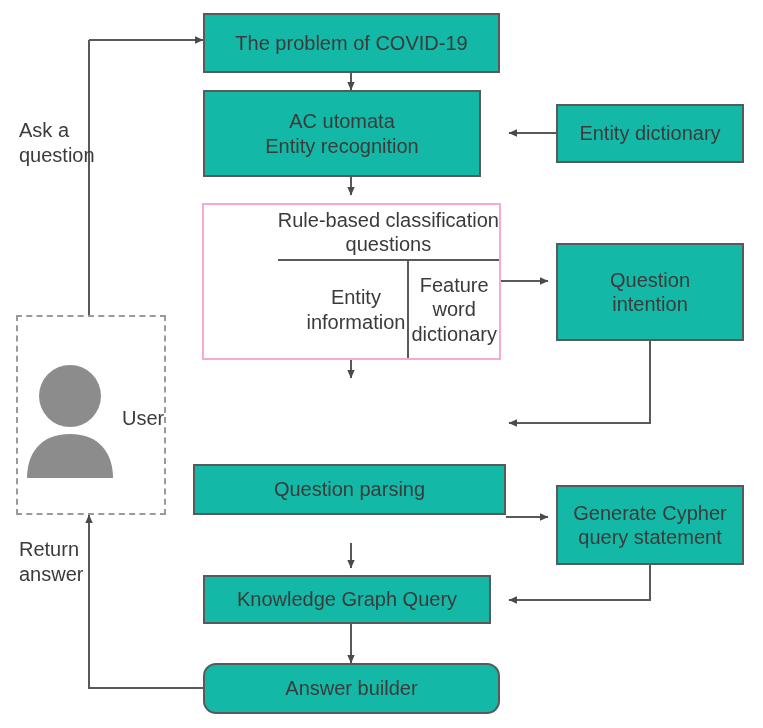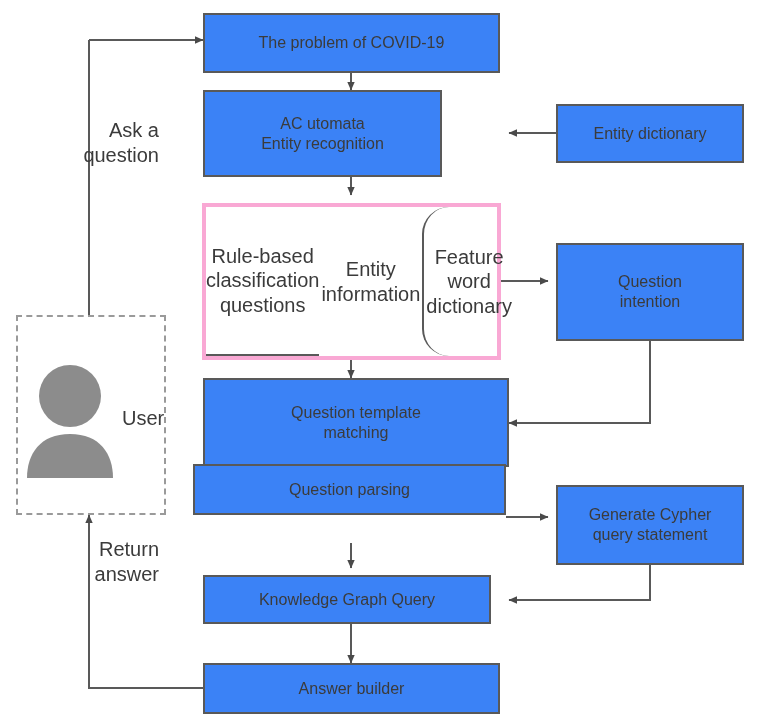--- a/index.html
+++ b/index.html
@@ -20,37 +20,39 @@
     left: 0;
     top: 0;
     width: 763px;
     height: 728px;
     pointer-events: none;
   }
   .node {
     position: absolute;
     box-sizing: border-box;
     border: 2px solid #595959;
-    background: #3b82f6;
+    background: #14b8a6;
     display: flex;
     align-items: center;
     justify-content: center;
     text-align: center;
     color: #3b3b3b;
-    font-size: 16px;
+    font-size: 20px;
     line-height: 1.22;
     padding: 2px 4px;
     white-space: pre-line;
   }
   .subgrid {
     position: absolute;
     box-sizing: border-box;
-    border: 4px solid #f9a8d4;
-    background: #ffffff;
-    display: flex;
+    border: 2px solid #f9a8d4;
+    background: #ffffff;
+    display: flex;
+    flex-direction: column;
+    align-items: flex-end;
   }
   .subgrid .head {
     flex: 0 0 54px;
     border-bottom: 2px solid #595959;
     display: flex;
     align-items: center;
     justify-content: center;
     text-align: center;
     color: #3b3b3b;
     font-size: 20px;
@@ -69,21 +71,20 @@
     text-align: center;
     color: #3b3b3b;
     font-size: 20px;
     line-height: 1.22;
     white-space: pre-line;
     padding: 2px;
     box-sizing: border-box;
   }
   .subgrid .cell.divider {
     border-left: 2px solid #595959;
-    border-radius: 27px;
   }
   .user-box {
     position: absolute;
     box-sizing: border-box;
     border: 2px dashed #9a9a9a;
     background: #ffffff;
     display: flex;
     align-items: center;
     justify-content: flex-start;
   }
@@ -93,21 +94,21 @@
   .user-label {
     margin-top: 6px;
     color: #3b3b3b;
     font-size: 20px;
   }
   .edge-label {
     position: absolute;
     color: #3b3b3b;
     font-size: 20px;
     line-height: 1.25;
-    text-align: right;
+    text-align: left;
     white-space: pre-line;
   }
 </style>
 </head>
 <body>
 
 <div id="canvas">
 
   <svg class="wires" viewBox="0 0 763 728" xmlns="http://www.w3.org/2000/svg">
     <defs>
@@ -141,51 +142,49 @@
       <path d="M351,543 L351,568" marker-end="url(#arrow)"></path>
 
       <path d="M351,624 L351,663" marker-end="url(#arrow)"></path>
 
       <path d="M203,688 L89,688 L89,515" marker-end="url(#arrow)"></path>
     </g>
   </svg>
 
   <div class="node" style="left:203px; top:13px; width:297px; height:60px;">The problem of COVID-19</div>
 
-  <div class="node" style="left:203px; top:90px; width:239px; height:87px;">AC utomata
+  <div class="node" style="left:203px; top:90px; width:278px; height:87px;">AC utomata
 Entity recognition</div>
 
   <div class="node" style="left:556px; top:104px; width:188px; height:59px;">Entity dictionary</div>
 
   <div class="subgrid" style="left:202px; top:203px; width:299px; height:157px;">
     <div class="head">Rule-based classification
 questions</div>
     <div class="cols">
       <div class="cell">Entity
 information</div>
       <div class="cell divider">Feature
 word
 dictionary</div>
     </div>
   </div>
 
   <div class="node" style="left:556px; top:243px; width:188px; height:98px;">Question
 intention</div>
 
-  <div class="node" style="left:203px; top:378px; width:306px; height:89px;">Question template
-matching</div>
 
   <div class="node" style="left:193px; top:464px; width:313px; height:51px;">Question parsing</div>
 
   <div class="node" style="left:556px; top:485px; width:188px; height:80px;">Generate Cypher
 query statement</div>
 
   <div class="node" style="left:203px; top:575px; width:288px; height:49px;">Knowledge Graph Query</div>
 
-  <div class="node" style="left:203px; top:663px; width:297px; height:51px;">Answer builder</div>
+  <div class="node" style="left:203px; top:663px; width:297px; height:51px;border-radius:13px;">Answer builder</div>
 
   <div class="user-box" style="left:16px; top:315px; width:150px; height:200px;">
     <span class="avatar">
       <svg width="104" height="118" viewBox="0 0 104 118" xmlns="http://www.w3.org/2000/svg">
         <circle cx="52" cy="34" r="31" fill="#8c8c8c"></circle>
         <path d="M52,72 C22,72 9,92 9,116 L95,116 C95,92 82,72 52,72 Z" fill="#8c8c8c"></path>
       </svg>
     </span>
     <span class="user-label">User</span>
   </div>

